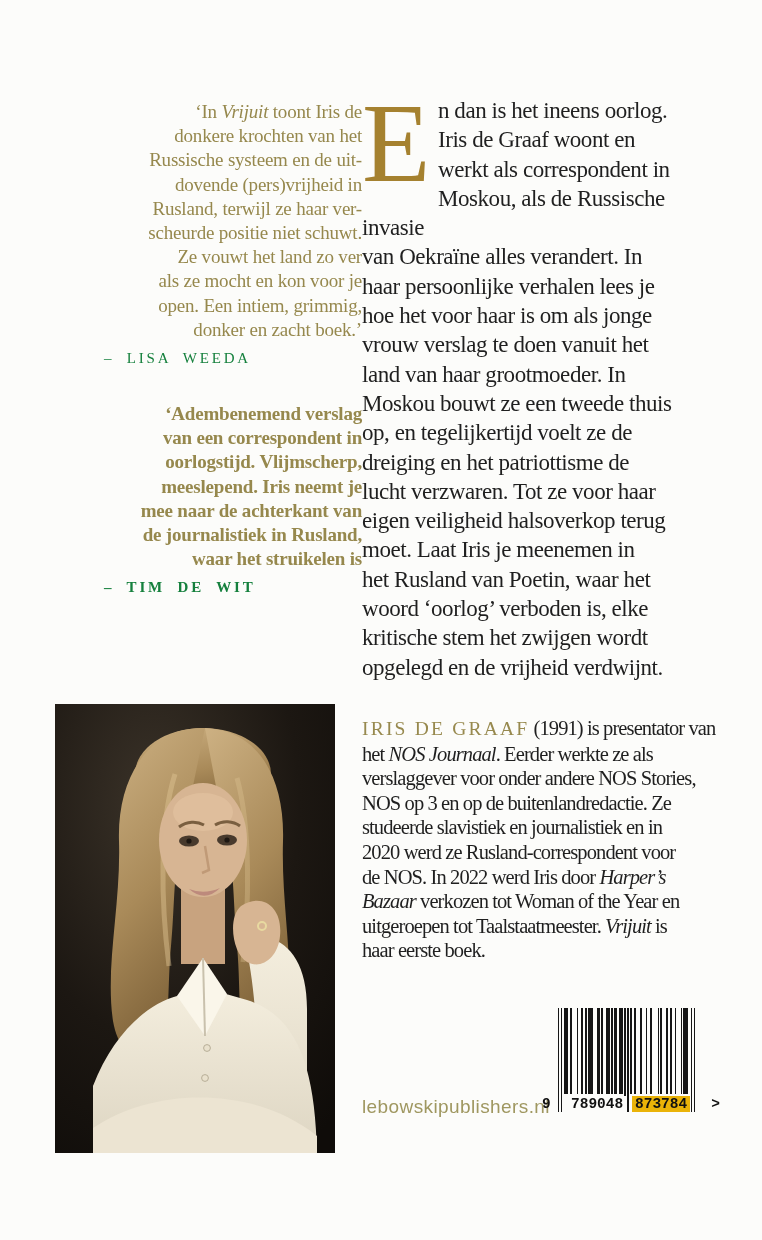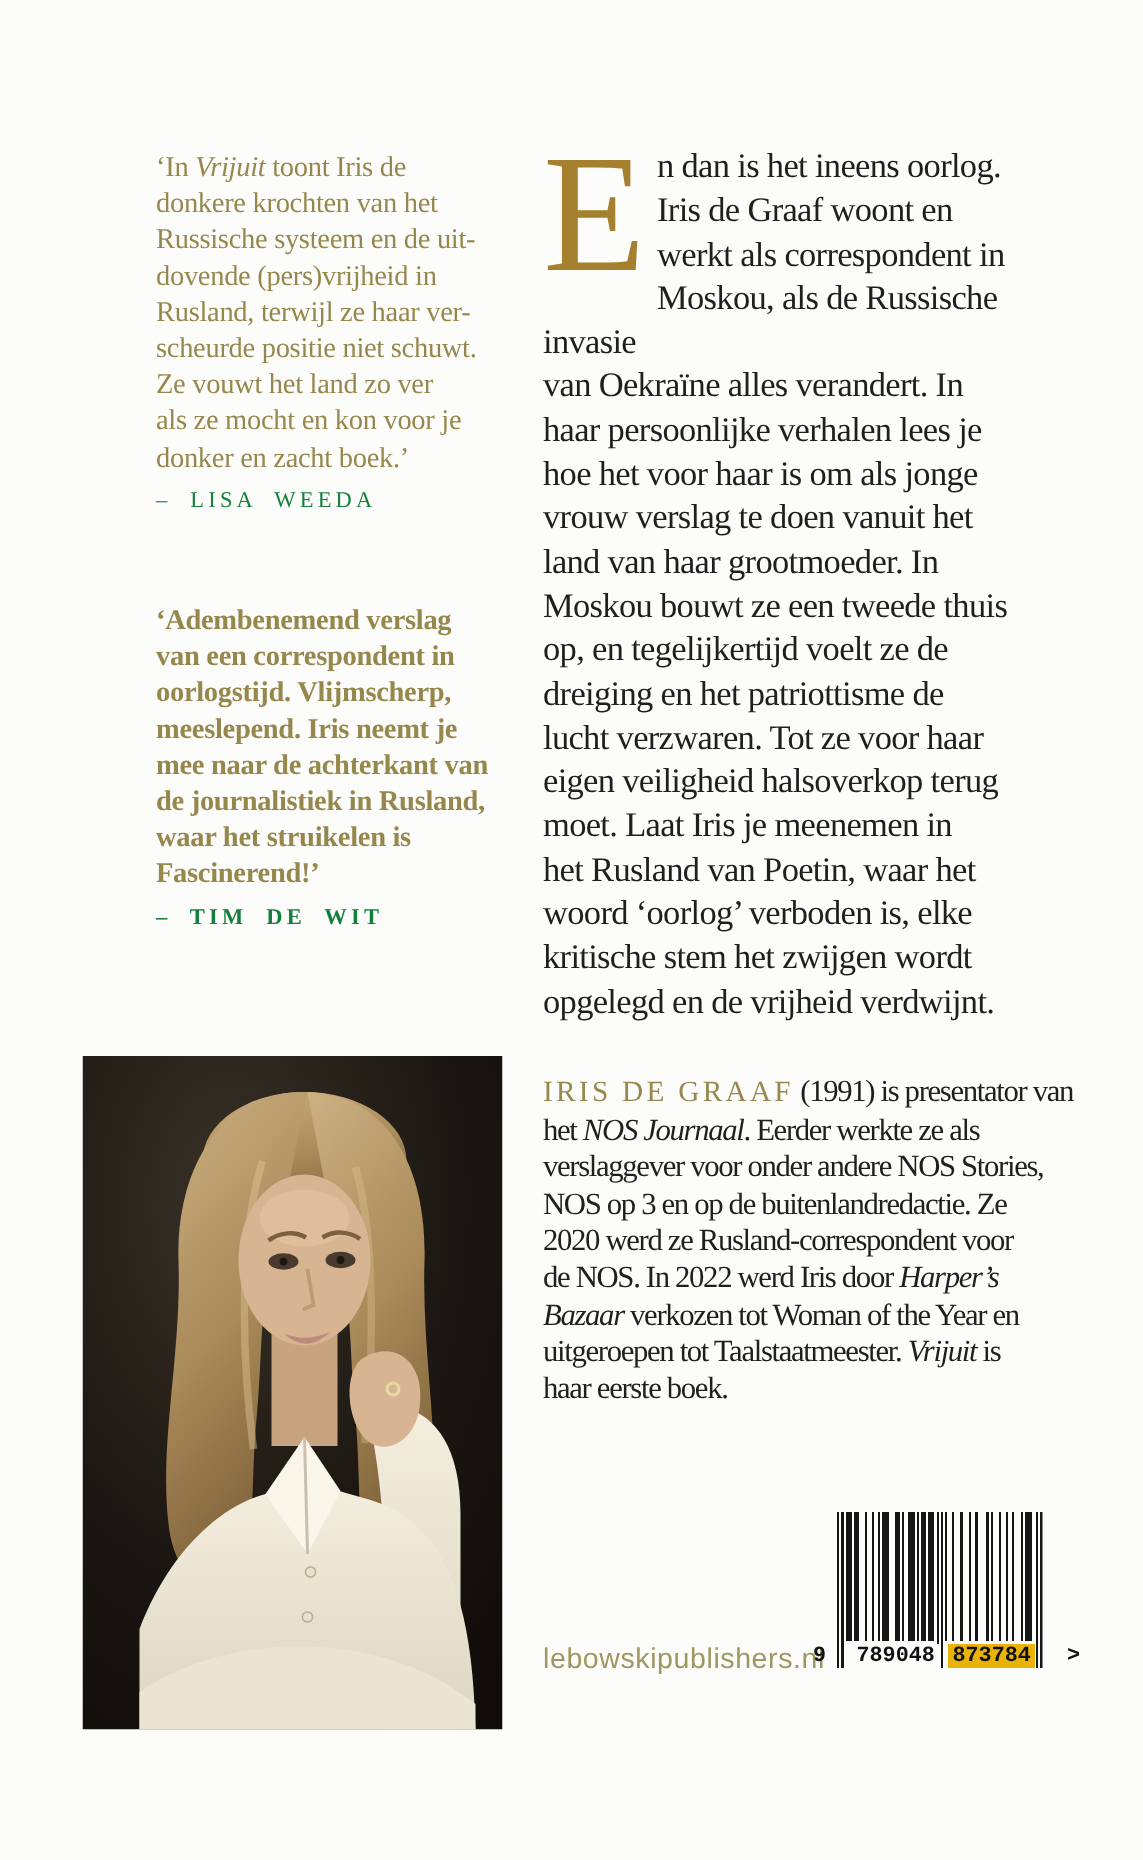--- a/index.html
+++ b/index.html
@@ -3,21 +3,21 @@
 <meta charset="utf-8">
 <title>Book back cover</title>
 <style>
   html,body{margin:0;padding:0;}
   body{width:762px;height:1240px;background:#ffffff;font-family:"Liberation Serif",serif;}
   .cover{position:relative;width:762px;height:1240px;background:#fcfcfa;overflow:hidden;}
 
   
   .quote{position:absolute;left:104px;width:258px;color:#96884d;
          font-size:19px;line-height:24.2px;letter-spacing:-0.2px;}
-  .quote .rln{white-space:nowrap;}
+  .quote .rln{white-space:nowrap;text-align:right;}
   .q1{top:100px;}
   .q2{top:402px;font-weight:bold;}
   .attrib{margin-top:6px;color:#15803d;font-size:15px;letter-spacing:2.8px;
           word-spacing:6px;line-height:20px;}
 
   .i{font-style:italic;}
   .g{color:#97894e;letter-spacing:2.2px;font-size:19.5px;text-align:center;}
 
   
   .blurb{position:absolute;left:362px;top:96px;width:336px;color:#1f1f1f;
@@ -56,35 +56,35 @@
   <div class="quote q1">
     <div class="qtext">
         <div class="rln"><span>‘In </span><span class="i">Vrijuit</span><span> toont Iris de</span></div>
         <div class="rln"><span>donkere krochten van het</span></div>
         <div class="rln"><span>Russische systeem en de uit-</span></div>
         <div class="rln"><span>dovende (pers)vrijheid in</span></div>
         <div class="rln"><span>Rusland, terwijl ze haar ver-</span></div>
         <div class="rln"><span>scheurde positie niet schuwt.</span></div>
         <div class="rln"><span>Ze vouwt het land zo ver</span></div>
         <div class="rln"><span>als ze mocht en kon voor je</span></div>
+        <div class="rln"><span>open. Een intiem, grimmig,</span></div>
         <div class="rln"><span>donker en zacht boek.’</span></div>
       </div>
     <div class="attrib">– LISA WEEDA</div>
   </div>
 
   <div class="quote q2">
     <div class="qtext">
         <div class="rln"><span>‘Adembenemend verslag</span></div>
         <div class="rln"><span>van een correspondent in</span></div>
         <div class="rln"><span>oorlogstijd. Vlijmscherp,</span></div>
         <div class="rln"><span>meeslepend. Iris neemt je</span></div>
         <div class="rln"><span>mee naar de achterkant van</span></div>
         <div class="rln"><span>de journalistiek in Rusland,</span></div>
         <div class="rln"><span>waar het struikelen is</span></div>
-        <div class="rln"><span>Fascinerend!’</span></div>
       </div>
     <div class="attrib">– TIM DE WIT</div>
   </div>
 
   <div class="blurb">
     <span class="dropcap">E</span><span class="blurb-text">n dan is het ineens oorlog.
 Iris de Graaf woont en
 werkt als correspondent in
 Moskou, als de Russische invasie
 van Oekraïne alles verandert. In
@@ -155,20 +155,21 @@
       <circle cx="148" cy="404" r="3.4" fill="#e9e1cd" stroke="#b7ae97" stroke-width="1"></circle>
       <path d="M38,424 C100,382 200,382 262,432 L262,449 L38,449 Z" fill="#ece4d2"></path>
     </svg>
   </div>
 
   <div class="bio">
       <div class="rln"><span class="g">IRIS DE GRAAF</span><span> (1991) is presentator van</span></div>
       <div class="rln"><span>het </span><span class="i">NOS Journaal</span><span>. Eerder werkte ze als</span></div>
       <div class="rln"><span>verslaggever voor onder andere NOS Stories,</span></div>
       <div class="rln"><span>NOS op 3 en op de buitenlandredactie. Ze</span></div>
+      <div class="rln"><span>studeerde slavistiek en journalistiek en in</span></div>
       <div class="rln"><span>2020 werd ze Rusland-correspondent voor</span></div>
       <div class="rln"><span>de NOS. In 2022 werd Iris door </span><span class="i">Harper’s</span></div>
       <div class="rln"><span class="i">Bazaar</span><span> verkozen tot Woman of the Year en</span></div>
       <div class="rln"><span>uitgeroepen tot Taalstaatmeester. </span><span class="i">Vrijuit</span><span> is</span></div>
       <div class="rln"><span>haar eerste boek.</span></div>
     </div>
 
   <div class="publisher">lebowskipublishers.nl</div>
 
   <div class="barcode">

